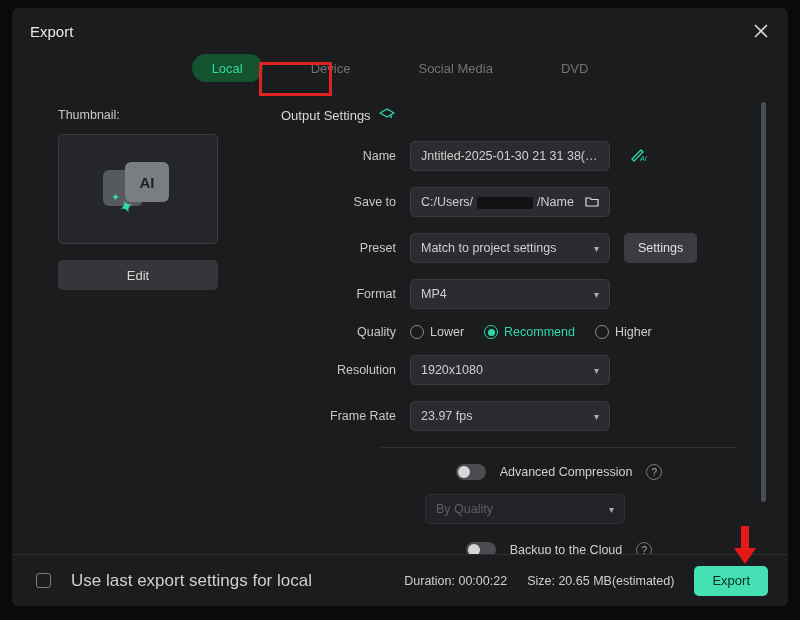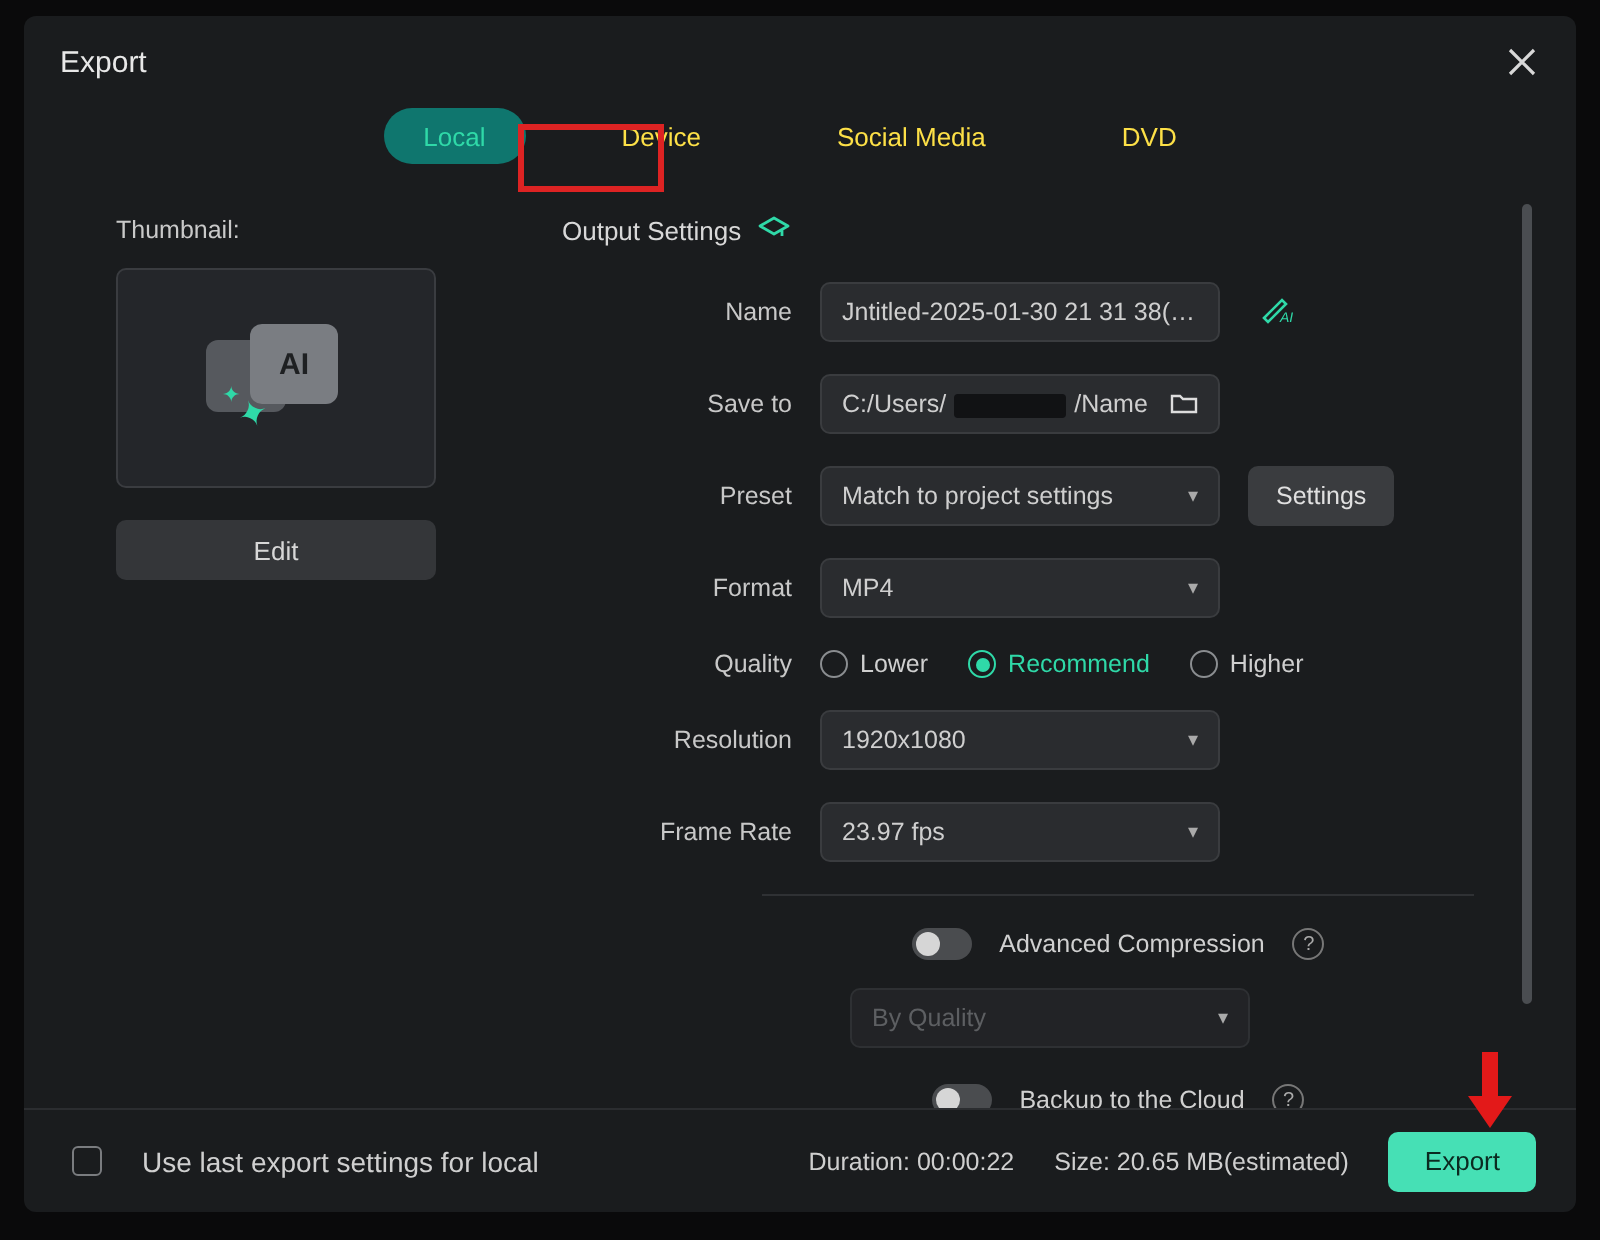--- a/index.html
+++ b/index.html
@@ -23,24 +23,24 @@
     padding: 14px 18px 10px 18px;
   }
   .title { color: #e8e8e8; font-size: 15px; font-weight: 500; }
   .close-btn { color: #d8d8d8; cursor: pointer; width:18px; height:18px; display:flex; align-items:center; justify-content:center; }
   .tabs {
     display: flex; justify-content: center; gap: 28px;
     padding: 4px 0 16px 0;
   }
   .tab {
     padding: 6.5px 20px; border-radius: 15px;
-    color: #fde047; cursor: pointer; font-size: 13px;
+    color: #737373; cursor: pointer; font-size: 13px;
   }
   .tab.active {
-    background: #0f766e; color: #2fd9a8;
+    background: #14532d; color: #2fd9a8;
   }
   .tab-highlight {
     position: absolute;
     border: 3px solid #dd2323;
     left: 247px; top: 54px; width: 73px; height: 34px;
   }
   .body {
     flex: 1; display: flex; padding: 0 22px 0 46px; gap: 28px;
     overflow: hidden;
   }
@@ -115,21 +115,21 @@
     display:flex; align-items:center; padding:0 10px; margin-bottom:18px;
   }
   .footer {
     height:52px; border-top:1px solid #2b2d30;
     display:flex; align-items:center; padding: 0 20px 0 24px;
     gap: 20px;
   }
   .chk {
     width:15px; height:15px; border:1.5px solid #7a7c7f; border-radius:3px; cursor:pointer;
   }
-  .chk-label { color:#cfcfcf; font-size:14px; }
+  .chk-label { color:#cfcfcf; font-size:17px; }
   .spacer { flex:1; }
   .info { color:#cfcfcf; font-size:12.5px; }
   .export-btn {
     height:30px; padding:0 18px; background:#46e0b5; color:#0b2a21;
     border:none; border-radius:5px; font-size:13px; font-weight:500; cursor:pointer;
   }
   .red-arrow {
     position:absolute; right:44px; bottom:54px; width:22px; height:40px; pointer-events:none;
   }
   .arrow-stem { position:absolute; left:7px; top:0; width:8px; height:24px; background:#e31919; }

